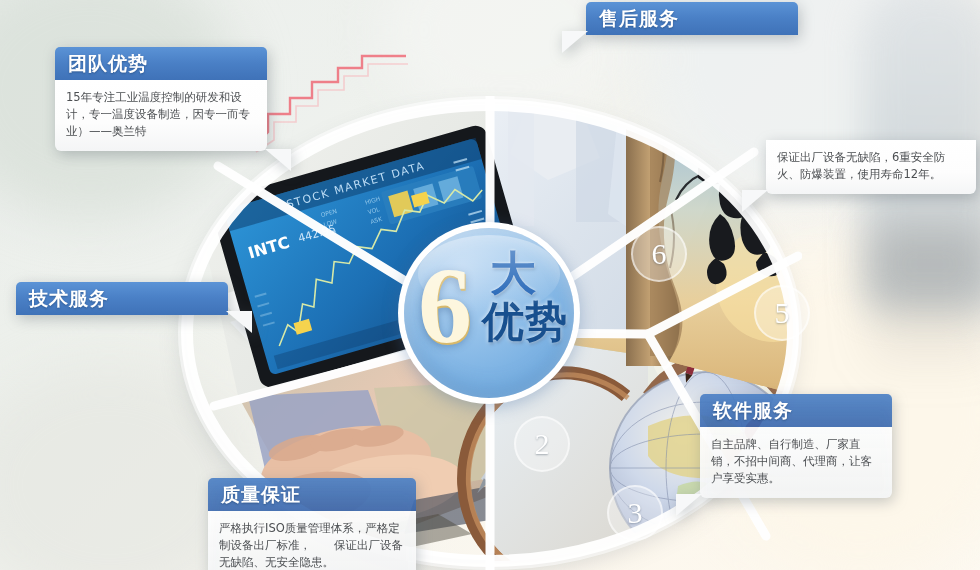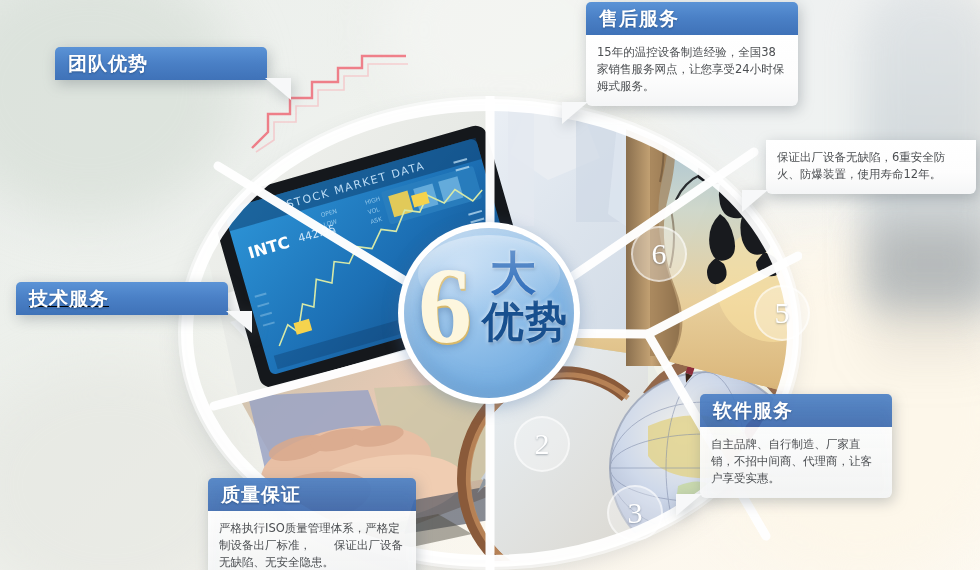--- a/index.html
+++ b/index.html
@@ -114,21 +114,21 @@
   .card.translucent .hd { background:linear-gradient(180deg,rgba(78,130,198,.93) 0%,rgba(57,104,176,.88) 100%);margin-top:28px; }
   .card.translucent .bd { background:linear-gradient(180deg,rgba(255,255,255,.94),rgba(246,247,248,.92)); }
 
   
   .tail { position:absolute; width:0; height:0; }
   .tail-br { border-left:26px solid transparent; border-top:22px solid #f7f8f9; }
   .tail-bl { border-right:26px solid transparent; border-top:22px solid #f7f8f9; }
 
   
   .c-team     { left:26px;  top:47px;margin-left:29px;  }
-  .c-tech     { left:16px;  top:282px;text-decoration:underline; }
+  .c-tech     { left:16px;  top:282px; }
   .c-quality  { left:208px; top:450px; width:208px; }
   .c-after    { left:586px; top:2px;   }
   .c-hardware { left:766px; top:140px; width:210px; }
   .c-software { left:700px; top:366px; width:192px; }
 </style>
 </head>
 <body>
 
 <div class="bg-blob bg-b1"></div>
 <div class="bg-blob bg-b5"></div>
@@ -411,37 +411,37 @@
 <div class="center-badge">
   <div class="center-inner">
     <span class="big6">6</span>
     <span class="ch-da">大</span>
     <span class="ch-ys">优势</span>
   </div>
 </div>
 
 <div class="card c-team">
   <div class="hd">团队优势</div>
+  <div class="bd">15年专注工业温度控制的研发和设计，专一温度设备制造，因专一而专业）——奥兰特</div>
   <div class="tail tail-br" style="right:-24px; bottom:-20px;"></div>
 </div>
 
 <div class="card c-tech">
   <div class="hd">技术服务</div>
   <div class="tail tail-br" style="right:-24px; bottom:-18px;"></div>
 </div>
 
 <div class="card c-quality translucent">
   <div class="hd">质量保证</div>
   <div class="bd">严格执行ISO质量管理体系，严格定制设备出厂标准，　　保证出厂设备无缺陷、无安全隐患。</div>
   <div class="tail tail-br" style="right:-24px; bottom:-18px;"></div>
 </div>
 
 <div class="card c-after">
   <div class="hd">售后服务</div>
-  <div class="bd">15年的温控设备制造经验，全国38家销售服务网点，让您享受24小时保姆式服务。</div>
   <div class="tail tail-bl" style="left:-24px; bottom:-18px;"></div>
 </div>
 
 <div class="card c-hardware">
   <div class="bd">保证出厂设备无缺陷，6重安全防火、防爆装置，使用寿命12年。</div>
   <div class="tail tail-bl" style="left:-24px; bottom:-18px;"></div>
 </div>
 
 <div class="card c-software translucent">
   <div class="hd">软件服务</div>

